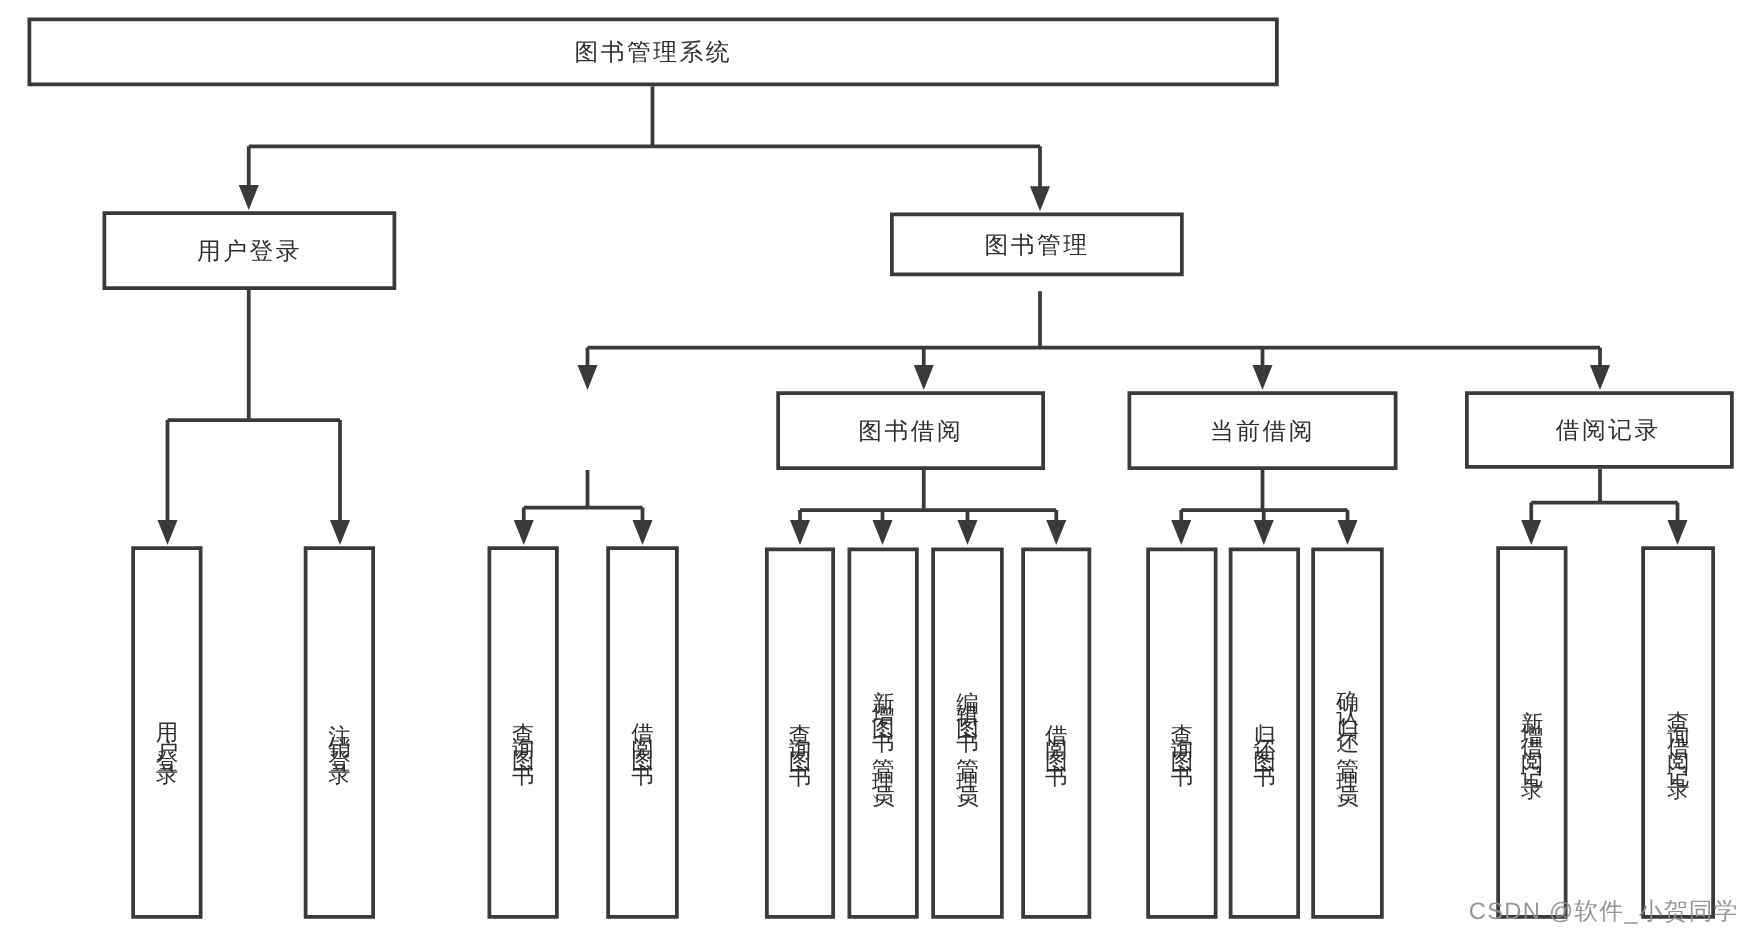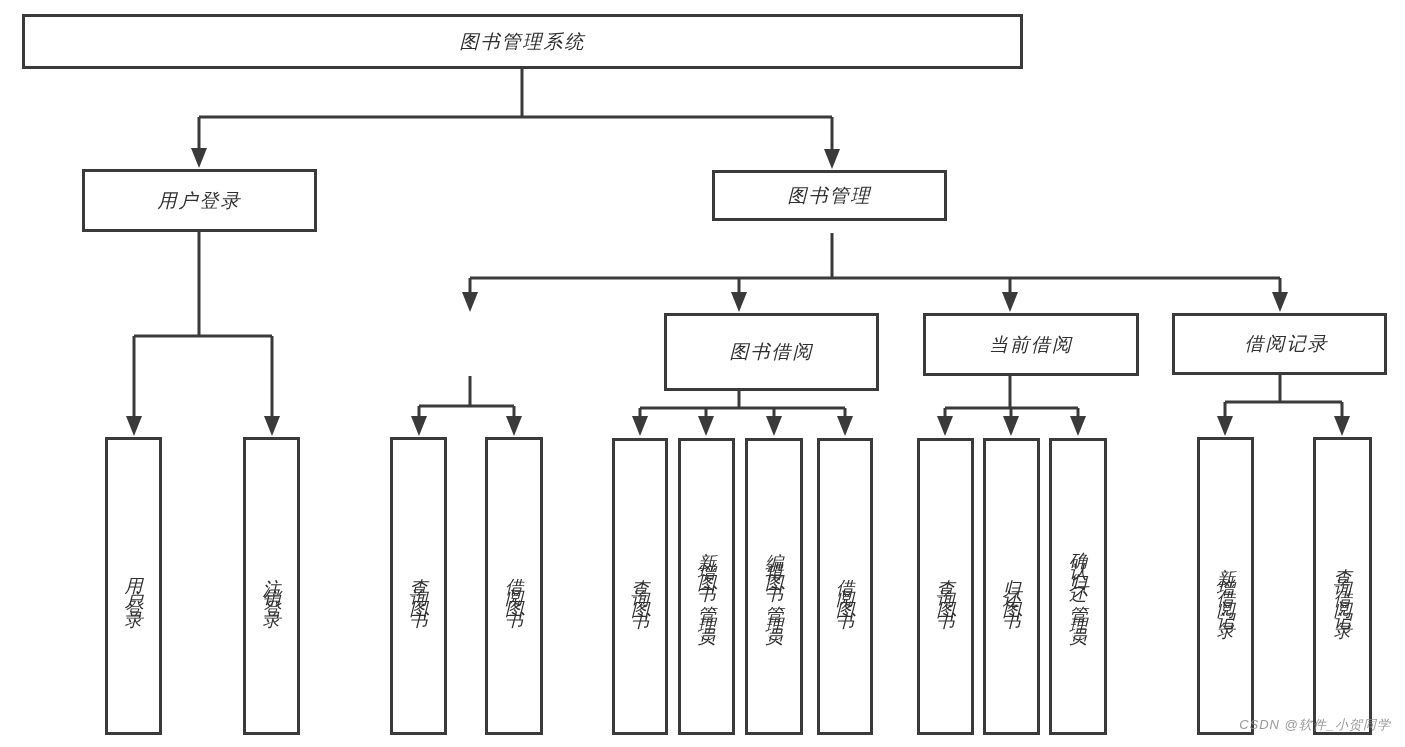--- a/index.html
+++ b/index.html
@@ -12,21 +12,20 @@
   body {
     background: var(--bg);
     font-family: "Liberation Sans", sans-serif;
   }
   .canvas {
     position: relative;
     width: 1405px;
     height: 747px;
     background: var(--bg);
     overflow: hidden;
-    font-style: italic;
   }
   svg.connectors {
     position: absolute;
     left: 0; top: 0;
     width: 1405px; height: 747px;
   }
   svg.connectors path {
     stroke: var(--line);
     stroke-width: 3;
     fill: none;
@@ -54,21 +53,21 @@
     text-orientation: mixed;
     font-size: 18px;
     letter-spacing: 0.6em;
     line-height: 1;
     white-space: nowrap;
   }
   .watermark {
     position: absolute;
     top: 716px;
     right: 14px;
-    font-size: 13px;
+    font-size: 19px;
     color: var(--wm);
     opacity: 0.92;
     letter-spacing: 1px;
     white-space: nowrap;
     z-index: 5;
   }
 </style>
 </head>
 <body>
 
@@ -114,24 +113,24 @@
     <span>图书管理系统</span>
   </div>
 
   <div class="box hbox" style="left:82px; top:169px; width:235px; height:63px;">
     <span>用户登录</span>
   </div>
   <div class="box hbox" style="left:712px; top:170px; width:235px; height:51px;">
     <span>图书管理</span>
   </div>
 
-  <div class="box hbox" style="left:664px; top:313px; width:215px; height:78px;">
+  <div class="box hbox" style="left:621px; top:313px; width:215px; height:63px;">
     <span>图书借阅</span>
   </div>
-  <div class="box hbox" style="left:923px; top:313px; width:216px; height:63px;">
+  <div class="box hbox" style="left:902px; top:313px; width:216px; height:63px;">
     <span>当前借阅</span>
   </div>
   <div class="box hbox" style="left:1172px; top:313px; width:215px; height:62px;padding-left:14px;">
     <span>借阅记录</span>
   </div>
 
   <div class="box leaf" style="left:105px; top:437px; width:57px; height:298px;">
     <span>用户登录</span>
   </div>
   <div class="box leaf" style="left:243px; top:437px; width:57px; height:298px;">

